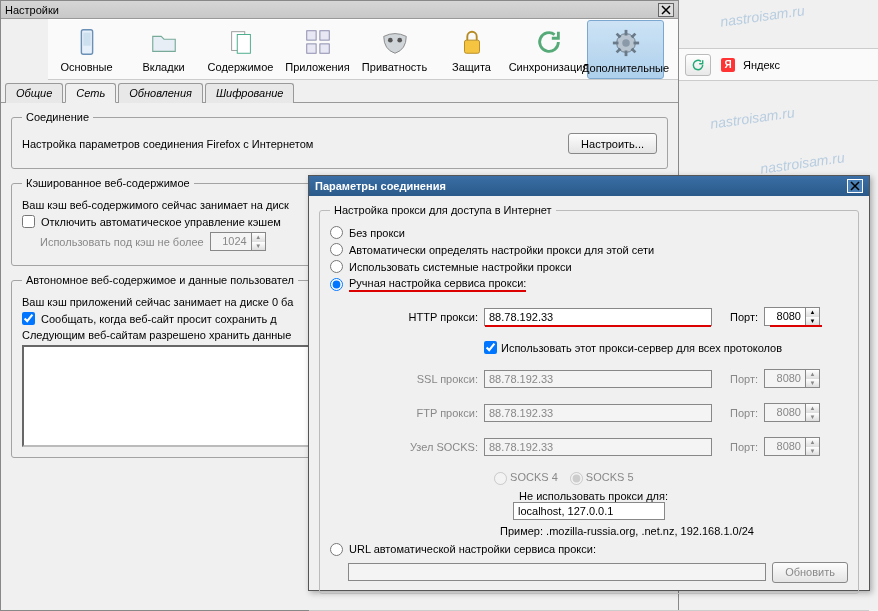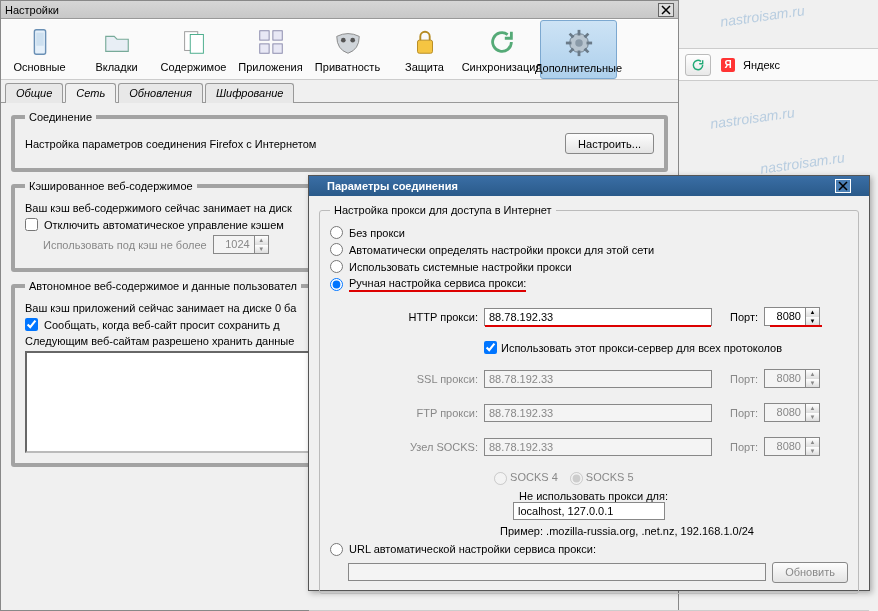--- a/index.html
+++ b/index.html
@@ -15,46 +15,46 @@
 .browser-btn svg { width: 14px; height: 14px; }
 .yandex-badge { width: 14px; height: 14px; background: #f33; border-radius: 2px; color:#fff; font-weight:bold; display:flex; align-items:center; justify-content:center; font-size:10px; margin-left:6px;}
 .search-text { margin-left: 4px; }
 
 
 .settings-window { position: absolute; left: 0; top: 0; width: 679px; height: 611px; background: #f0f0f0; border: 1px solid #888; z-index: 2; }
 .titlebar { height: 18px; background: linear-gradient(#d6d6d6,#c8c8c8); display: flex; align-items: center; padding: 0 4px; border-bottom: 1px solid #999; }
 .titlebar .close { margin-left: auto; width: 16px; height: 14px; border: 1px solid #666; background: #ddd; display: flex; align-items: center; justify-content: center; }
 
 
-.icon-toolbar { display: flex; background: #fafafa; border-top: 1px solid #fff; border-bottom: 1px solid #ccc; }
+.icon-toolbar { display: flex; background: #fafafa; border-top: 1px solid #fff; border-bottom: 1px solid #ccc; margin-left: 47px; }
 .icon-btn { width: 77px; display: flex; flex-direction: column; align-items: center; padding: 6px 2px 4px; gap: 3px; }
 .icon-btn.active { background: linear-gradient(#cde3f5,#aed0ec); border: 1px solid #7ca8d0; border-radius: 3px; }
 .icon-btn .ic { width: 32px; height: 32px; display:flex; align-items:center; justify-content:center; }
 .icon-btn .ic svg { width: 30px; height: 30px; }
 .icon-btn .lbl { text-align: center; white-space: nowrap; }
 
 
 .subtabs { display: flex; padding: 2px 4px 0; background: #f0f0f0; border-bottom: 1px solid #999; font-style: italic; }
 .subtab { padding: 3px 10px; border: 1px solid #999; border-bottom: none; background: #e8e8e8; border-radius: 3px 3px 0 0; margin-right: 2px; position: relative; top: 1px; }
 .subtab.active { background: #f0f0f0; border-bottom: 1px solid #f0f0f0; }
 
 
 .content { padding: 8px 10px; }
-fieldset { border: 4px solid #a3a3a3; border-radius: 3px; padding: 6px 10px 10px; margin-bottom: 8px; }
+fieldset { border: 1px solid #a3a3a3; border-radius: 3px; padding: 6px 10px 10px; margin-bottom: 8px; }
 legend { padding: 0 4px; }
 .row { display: flex; align-items: center; gap: 6px; margin: 4px 0; }
 .btn { background: linear-gradient(#fdfdfd,#e4e4e4); border: 1px solid #888; border-radius: 3px; padding: 2px 12px; min-height: 21px; }
 .txt-input { border: 1px solid #888; background: #fff; padding: 2px 4px; }
 input[type=checkbox], input[type=radio] { vertical-align: middle; }
 .spacer { flex: 1; }
 .listbox { border: 2px inset #bbb; background: #fff; height: 102px; width: 100%; }
 
 
 .conn-dialog { position: absolute; left: 308px; top: 175px; width: 562px; height: 416px; background: #f0f0f0; border: 1px solid #555; box-shadow: 2px 2px 6px rgba(0,0,0,0.3); z-index: 5; }
-.conn-title { height: 20px; background: linear-gradient(#3a6ea5,#2a5a8a); color: #fff; font-weight: bold; display: flex; align-items: center; padding: 0 18px; }
+.conn-title { height: 20px; background: linear-gradient(#3a6ea5,#2a5a8a); color: #fff; font-weight: bold; display: flex; align-items: center; padding: 0 6px; }
 .conn-title .close { margin-left: auto; width: 16px; height: 14px; border: 1px solid #fff; background: #4a7fb5; color:#000; display:flex; align-items:center; justify-content:center; }
 .conn-body { padding: 8px 10px; }
 .proxy-row { display: flex; align-items: center; margin: 15px 0; }
 .proxy-label { width: 130px; text-align: right; margin-right: 6px; }
 .proxy-label.disabled { color: #888; }
 .port-label { width: 46px; text-align: right; margin-right: 6px; }
 .port-label.disabled { color: #888; }
 .indent { margin-left: 18px; }
 .underline-red { border-bottom: 2px solid #d00; display: inline-block; }
 .highlighted-row .underline-red { padding-bottom: 1px; }

